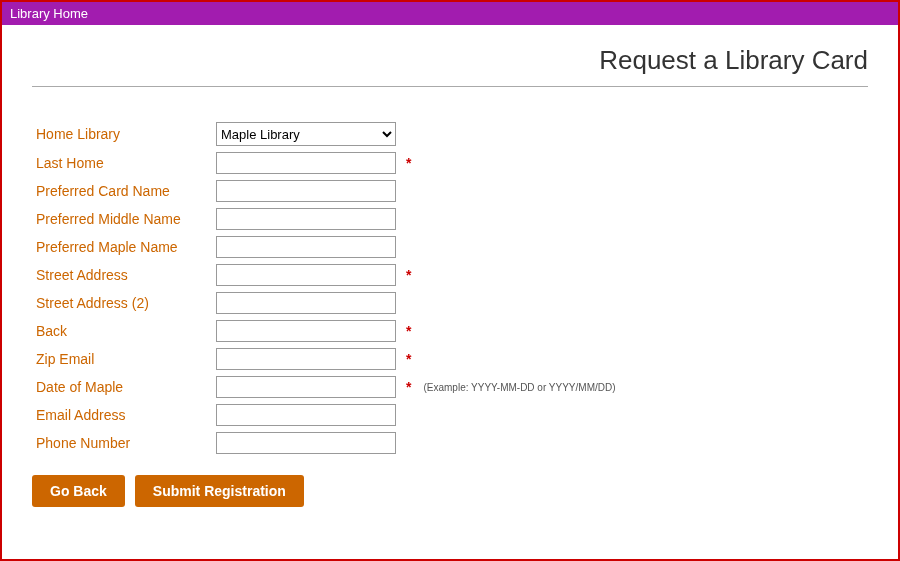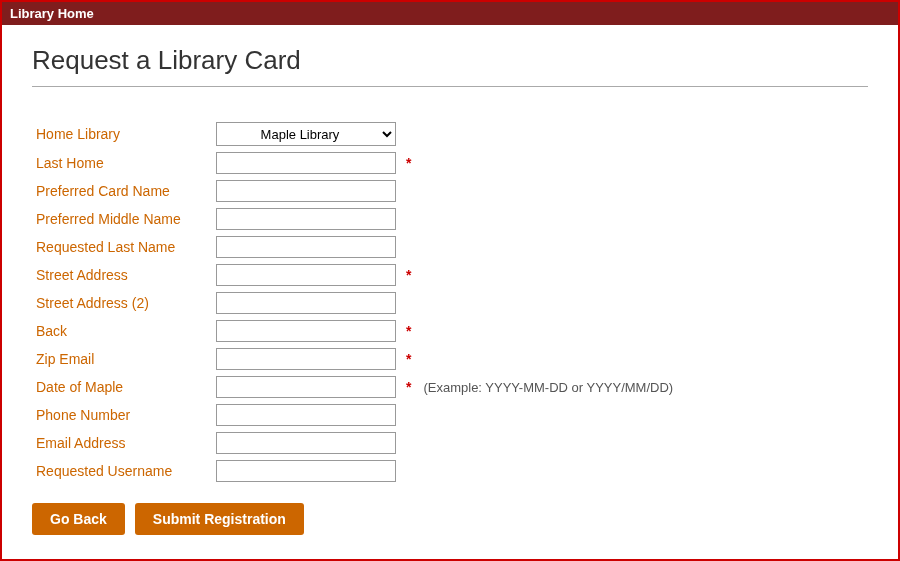--- a/index.html
+++ b/index.html
@@ -14,35 +14,36 @@
     }
     .window {
       width: 900px;
       min-height: 561px;
       background: #fff;
       border: 2px solid #cc0000;
       display: flex;
       flex-direction: column;
     }
     .title-bar {
-      background: #7f1d1d;
+      background: #a21caf;
       color: #fff;
       font-size: 13px;
-      font-weight: bold;
+      font-weight: normal;
       padding: 4px 8px;
     }
     .main-content {
       flex: 1;
       padding: 20px 30px 20px 30px;
     }
     h1 {
       font-size: 26px;
       font-weight: normal;
       color: #333;
       margin-bottom: 10px;
+      text-align: right;
     }
     .divider {
       border: none;
       border-top: 1px solid #aaa;
       margin-bottom: 16px;
     }
     .form-table {
       border-collapse: collapse;
       margin-top: 32px;
     }
@@ -61,37 +62,36 @@
       padding-right: 6px;
     }
     .form-table td.required {
       color: #cc0000;
       font-weight: bold;
       font-size: 14px;
       padding-left: 4px;
     }
     .form-table td.hint {
       color: #555;
-      font-size: 13px;
+      font-size: 10px;
       padding-left: 8px;
     }
     input[type="text"] {
       width: 180px;
       height: 22px;
       border: 1px solid #999;
       font-size: 13px;
       padding: 2px 4px;
     }
     select {
       width: 180px;
       height: 24px;
       border: 1px solid #999;
       font-size: 13px;
       background: #fff;
-      text-align: center;
     }
     .buttons {
       margin-top: 18px;
       display: flex;
       gap: 10px;
     }
     .btn-back {
       background: #cc6600;
       color: #fff;
       border: none;
@@ -144,21 +144,21 @@
             <td class="required"></td>
             <td class="hint"></td>
           </tr>
           <tr>
             <td class="label">Preferred Middle Name</td>
             <td class="field"><input type="text" style=""></td>
             <td class="required"></td>
             <td class="hint"></td>
           </tr>
           <tr>
-            <td class="label">Requested Last Name</td>
+            <td class="label">Preferred Maple Name</td>
             <td class="field"><input type="text" style=""></td>
             <td class="required"></td>
             <td class="hint"></td>
           </tr>
           <tr>
             <td class="label">Street Address</td>
             <td class="field"><input type="text" style=""></td>
             <td class="required">*</td>
             <td class="hint"></td>
           </tr>
@@ -180,33 +180,27 @@
             <td class="required">*</td>
             <td class="hint"></td>
           </tr>
           <tr>
             <td class="label">Date of Maple</td>
             <td class="field"><input type="text" style=""></td>
             <td class="required">*</td>
             <td class="hint">(Example: YYYY-MM-DD or YYYY/MM/DD)</td>
           </tr>
           <tr>
+            <td class="label">Email Address</td>
+            <td class="field"><input type="text" style=""></td>
+            <td class="required"></td>
+            <td class="hint"></td>
+          </tr>
+          <tr>
             <td class="label">Phone Number</td>
-            <td class="field"><input type="text" style=""></td>
-            <td class="required"></td>
-            <td class="hint"></td>
-          </tr>
-          <tr>
-            <td class="label">Email Address</td>
-            <td class="field"><input type="text" style=""></td>
-            <td class="required"></td>
-            <td class="hint"></td>
-          </tr>
-          <tr>
-            <td class="label">Requested Username</td>
             <td class="field"><input type="text" style=""></td>
             <td class="required"></td>
             <td class="hint"></td>
           </tr>
         </tbody>
     </table>
 
     <div class="buttons">
       <button class="btn-back">Go Back</button>
       <button class="btn-submit">Submit Registration</button>

